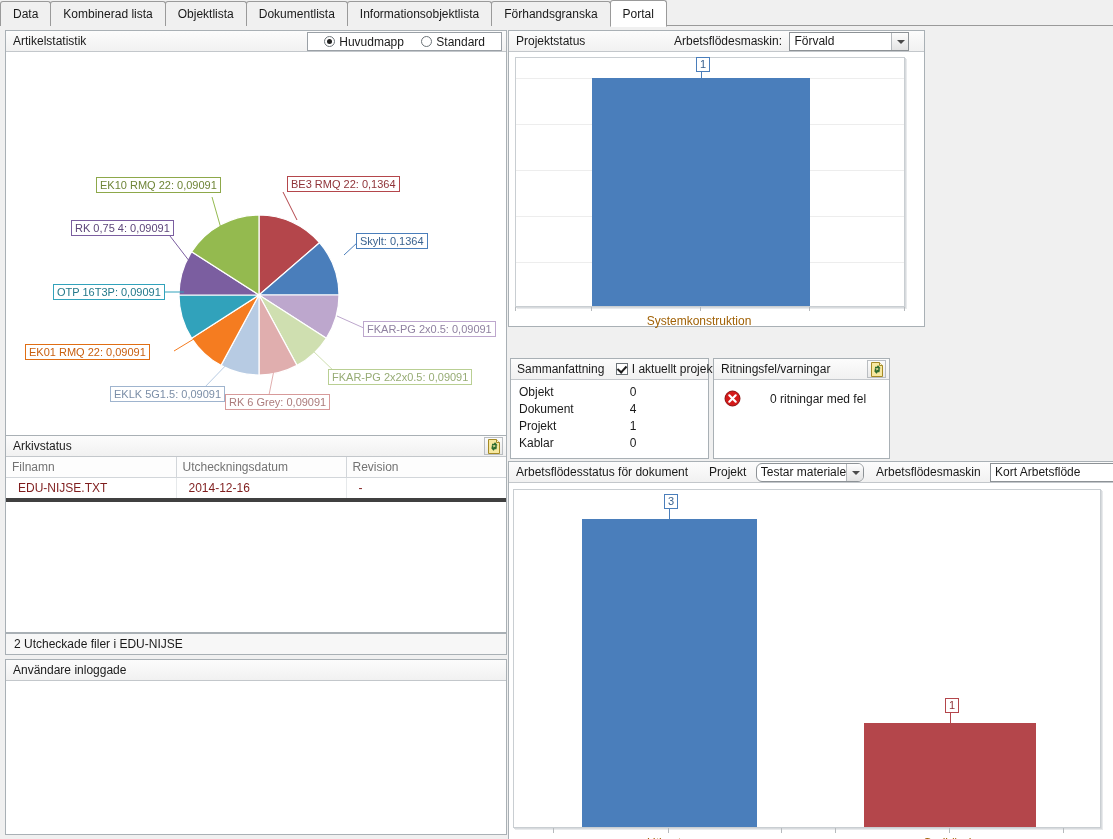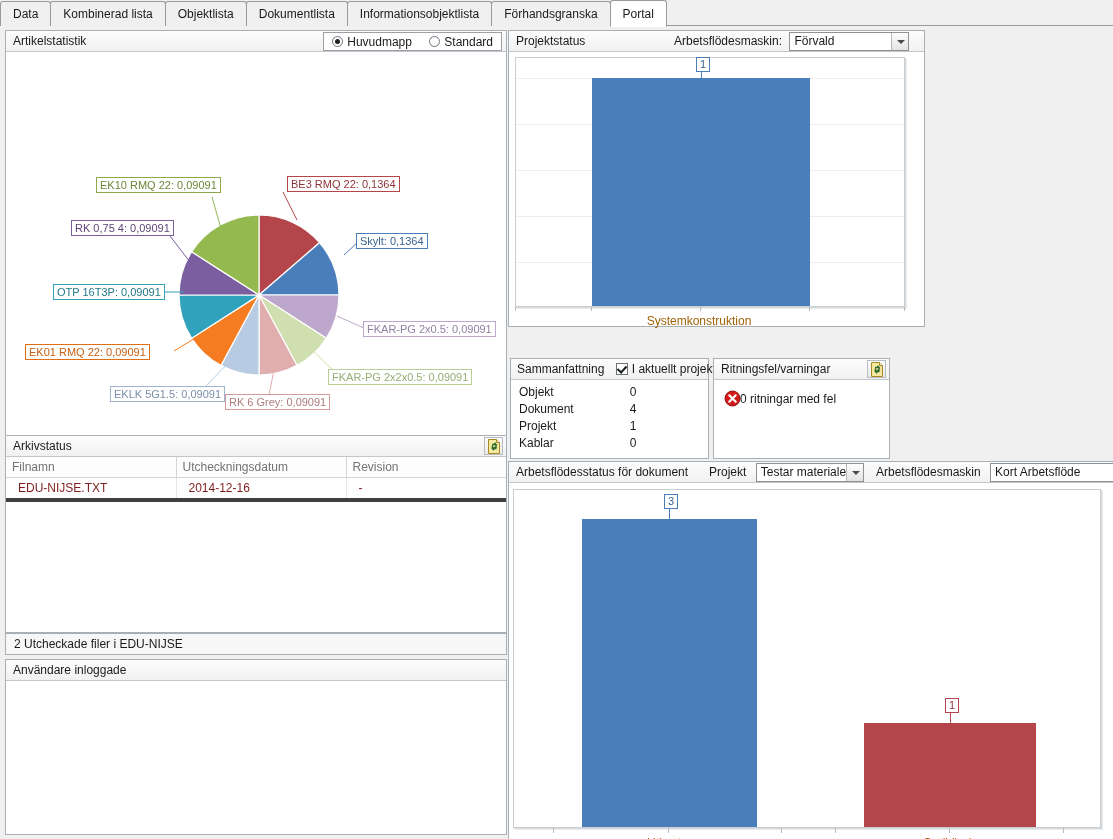--- a/index.html
+++ b/index.html
@@ -56,21 +56,21 @@
     box-sizing:border-box;
     white-space:nowrap;
   }
   .panel-body{position:absolute;left:0;right:0;top:21px;bottom:0;background:#fff;}
 
   
   .radiobox{
     position:absolute;right:4px;top:1px;
     height:19px;line-height:19px;
     border:1px solid #9aa0a6;background:#ffffff;
-    padding:0 8px;box-sizing:border-box;
+    padding:0 16px;box-sizing:border-box;
     white-space:nowrap;font-size:12px;
   }
   .radio{display:inline-block;width:11px;height:11px;border-radius:50%;
     border:1px solid #6d7479;background:#fff;vertical-align:-1px;margin-right:4px;position:relative;box-sizing:border-box;}
   .radio.on:after{content:"";position:absolute;left:2px;top:2px;width:5px;height:5px;border-radius:50%;background:#222;}
   .radiolabel{margin-right:14px;}
 
   
   .cbox{display:inline-block;width:12px;height:12px;border:1px solid #6d7479;background:#fff;
     vertical-align:-2px;margin-right:4px;position:relative;box-sizing:border-box;}
@@ -139,21 +139,21 @@
     font-size:11px;line-height:13px;padding:0px 3px;white-space:nowrap;
   }
   .leader{position:absolute;width:1px;}
   .catlabel{position:absolute;text-align:center;font-size:12px;color:#a16207;white-space:nowrap;}
 
   
   .sumrow{position:relative;height:17px;line-height:17px;font-size:12px;padding-left:8px;}
   .sumrow .v{position:absolute;left:112px;top:0;text-align:center;width:20px;}
 
   
-  .issuerow{position:relative;height:26px;line-height:26px;padding-left:26px;font-size:12px;}
+  .issuerow{position:relative;height:26px;line-height:26px;padding-left:56px;font-size:12px;}
   .issuerow .ic{position:absolute;left:10px;top:4px;}
 
   
   .pielabel{
     position:absolute;background:#fff;border:1px solid;
     font-size:11px;line-height:14px;padding:0 3px;white-space:nowrap;
   }
   svg{display:block;}
 </style>
 </head>
@@ -371,21 +371,21 @@
         <span>0 ritningar med fel</span>
       </div>
     </div>
   </div>
 
   <div class="panel" style="left:508px;top:435px;width:605px;height:378px;border-right:none;border-bottom:none;">
     <div class="panel-head">
       <span>Arbetsflödesstatus för dokument</span>
       <span style="position:absolute;left:200px;top:0;">
         <span>Projekt</span>
-        <span class="combo" style="width:108px;margin-left:6px;">
+        <span class="combo" style="width:108px;margin-left:6px;border-radius:6px;">
           <span class="cval">Testar materiale</span>
           <span class="carrow"></span>
         </span>
       </span>
       <span style="position:absolute;left:367px;top:0;">
         <span>Arbetsflödesmaskin</span>
         <span class="combo" style="width:150px;margin-left:6px;">
           <span class="cval">Kort Arbetsflöde</span>
           
         </span>

